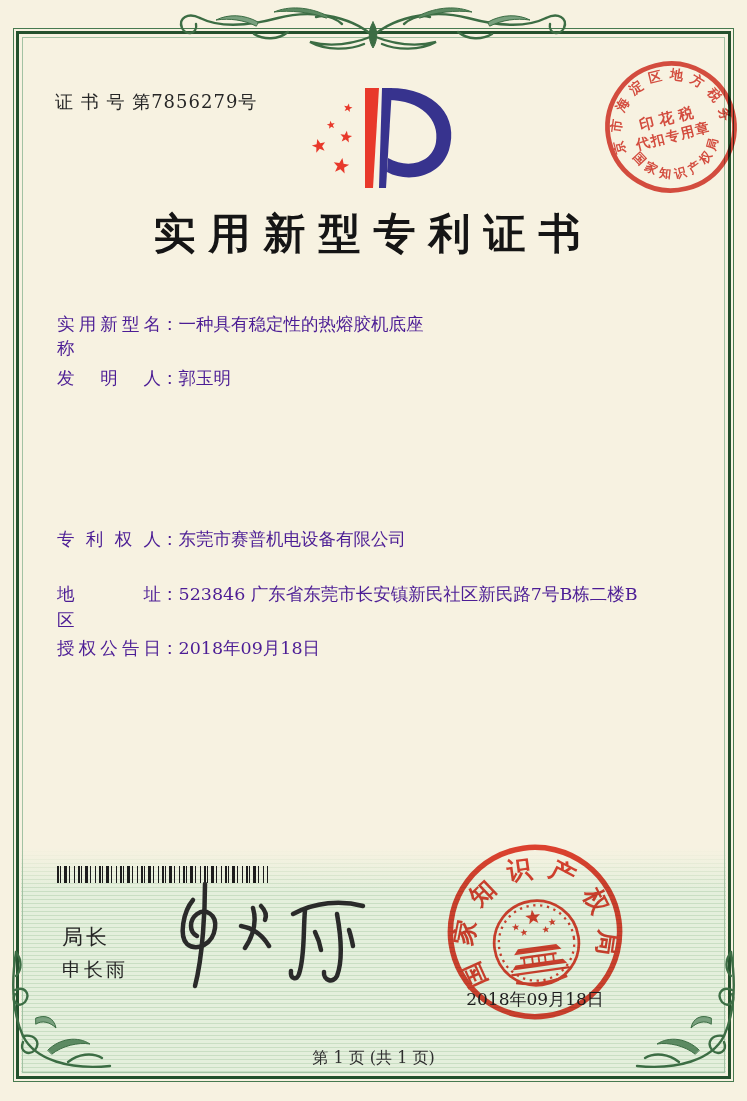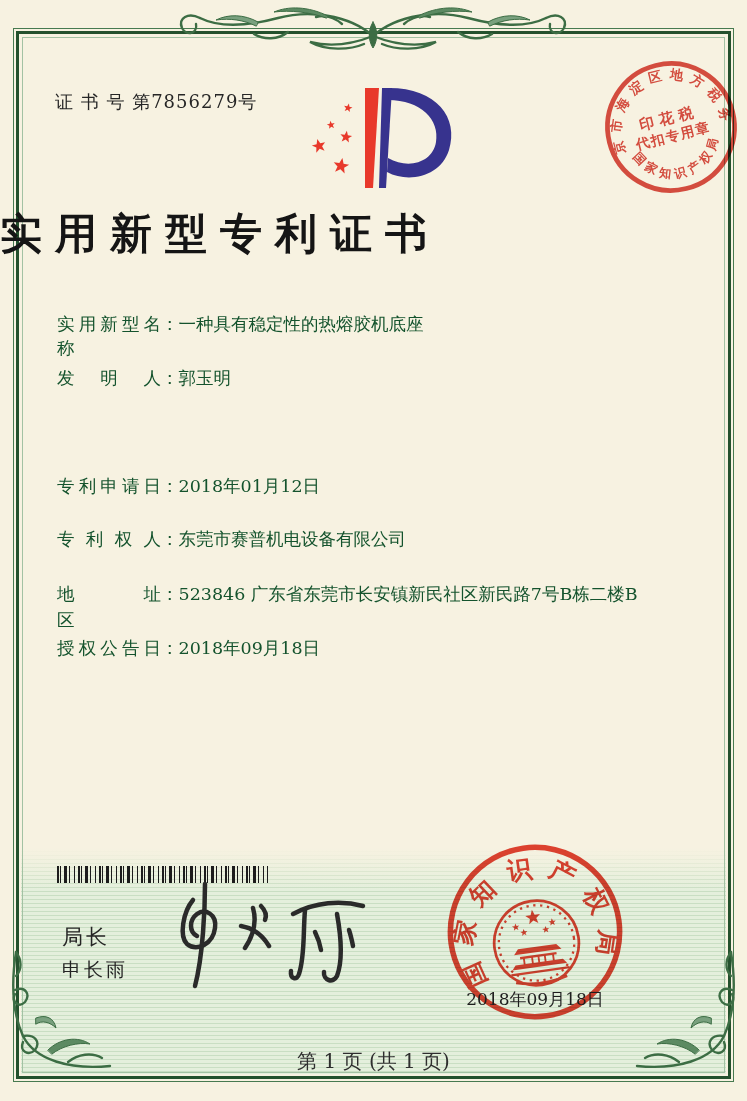--- a/index.html
+++ b/index.html
@@ -11,23 +11,23 @@
   #frame .thick{position:absolute;inset:2px;border:3px solid #24512d;}
   #frame .thin{position:absolute;inset:8px;border:1px solid #a3c2a3;}
   
   #waves{position:absolute;left:21px;top:848px;width:705px;height:226px;z-index:1;
          background:repeating-linear-gradient(180deg,#e4efdc 0px,#e4efdc 3px,#c9dec3 3px,#c9dec3 4px);}
   #waves .fade{position:absolute;left:0;top:0;right:0;height:42px;
          background:linear-gradient(180deg,#f7f2e1 0%,rgba(247,242,225,0) 100%);}
   
   .abs{position:absolute;}
   #cert-number{left:55px;top:90px;font-size:18px;letter-spacing:1px;color:#262626;z-index:5;}
-  #title{left:0;top:206px;width:747px;text-align:left;font-size:42px;font-weight:bold;
+  #title{left:0;top:206px;width:747px;text-align:center;font-size:42px;font-weight:bold;
          letter-spacing:13px;color:#151515;z-index:5;}
-  .row{position:absolute;left:57px;width:640px;font-size:17.5px;color:#14532d;}
+  .row{position:absolute;left:57px;width:640px;font-size:17.5px;color:#4c1d95;}
   .lbl{display:inline-block;width:104px;text-align:justify;text-align-last:justify;vertical-align:top;}
   .colon{display:inline-block;vertical-align:top;}
   .val{display:inline;}
   .r1{top:312px}.r2{top:366px}.r3{top:420px}.r4{top:474px}.r5{top:527px}
   .r6{top:581px;line-height:26px;}
   .r7{top:636px}
   .addr-wrap{display:block;}
   #grant-no{position:absolute;left:368px;top:0;white-space:nowrap;}
   #paras{left:57px;top:652px;width:634px;z-index:5;font-size:17.5px;line-height:27px;
          text-align:justify;color:#303030;font-style:italic;}
@@ -45,21 +45,21 @@
       font-family:"DejaVu Sans","Liberation Sans",sans-serif;color:#242424;}
   #signature{left:165px;top:878px;z-index:5;}
   
   #seal{left:443px;top:840px;z-index:6;opacity:.95;mix-blend-mode:multiply;}
   #seal-date{left:447px;top:988px;width:176px;text-align:center;font-size:17px;z-index:6;color:#1e1e1e;}
   #tax-stamp{left:597px;top:53px;z-index:6;opacity:.88;mix-blend-mode:multiply;}
   
   #flourish-top{left:158px;top:2px;z-index:4;}
   #corner-left{left:6px;top:948px;z-index:4;}
   #corner-right{right:6px;top:948px;z-index:4;transform:scaleX(-1);}
-  #footer{left:0;top:1048px;width:747px;text-align:center;font-size:20px;color:#2e2e2e;z-index:5;}
+  #footer{left:0;top:1048px;width:747px;text-align:center;font-size:16px;color:#2e2e2e;z-index:5;}
   
   #logo{left:285px;top:82px;z-index:5;}
   svg text{font-family:"DejaVu Serif","Liberation Serif",serif;}
 </style>
 </head>
 <body>
 
 <div id="page">
 
   <svg width="0" height="0" style="position:absolute" aria-hidden="true">
@@ -131,23 +131,20 @@
     </g>
   </svg>
 
   <div id="title" class="abs">实用新型专利证书</div>
 
   <div class="row r1">
     <span class="lbl">实用新型名称</span><span class="colon">：</span><span class="val">一种具有稳定性的热熔胶机底座</span>
   </div>
   <div class="row r2">
     <span class="lbl">发明人</span><span class="colon">：</span><span class="val">郭玉明</span>
-  </div>
-  <div class="row r4">
-    <span class="lbl">专利申请日</span><span class="colon">：</span><span class="val">2018年01月12日</span>
   </div>
   <div class="row r5">
     <span class="lbl">专利权人</span><span class="colon">：</span><span class="val">东莞市赛普机电设备有限公司</span>
   </div>
   <div class="row r6">
     <span class="lbl">地址</span><span class="colon">：</span><span class="val">523846 广东省东莞市长安镇新民社区新民路7号B栋二楼B</span>
     <span class="addr-wrap">区</span>
   </div>
   <div class="row r7">
     <span class="lbl">授权公告日</span><span class="colon">：</span><span class="val">2018年09月18日</span>

